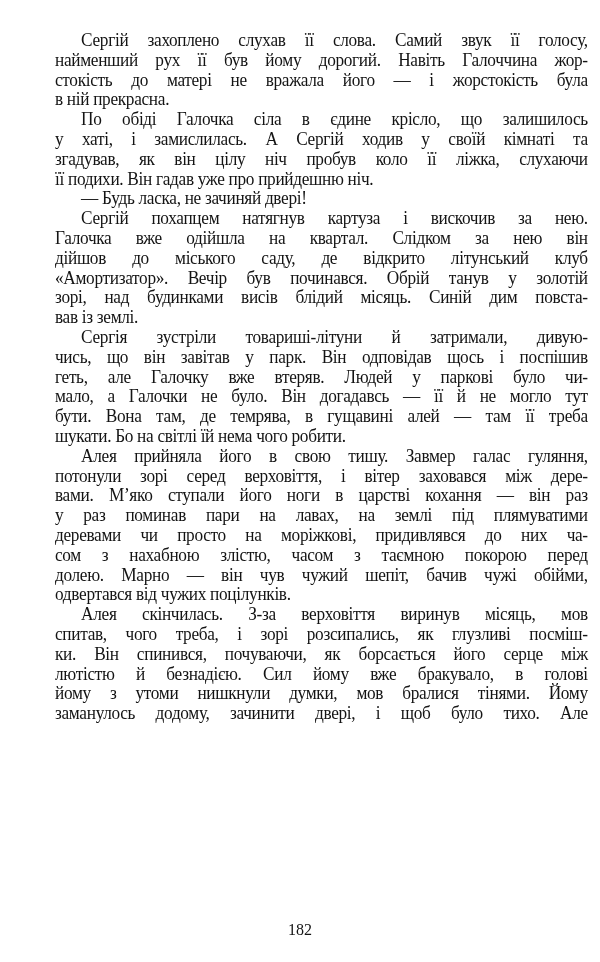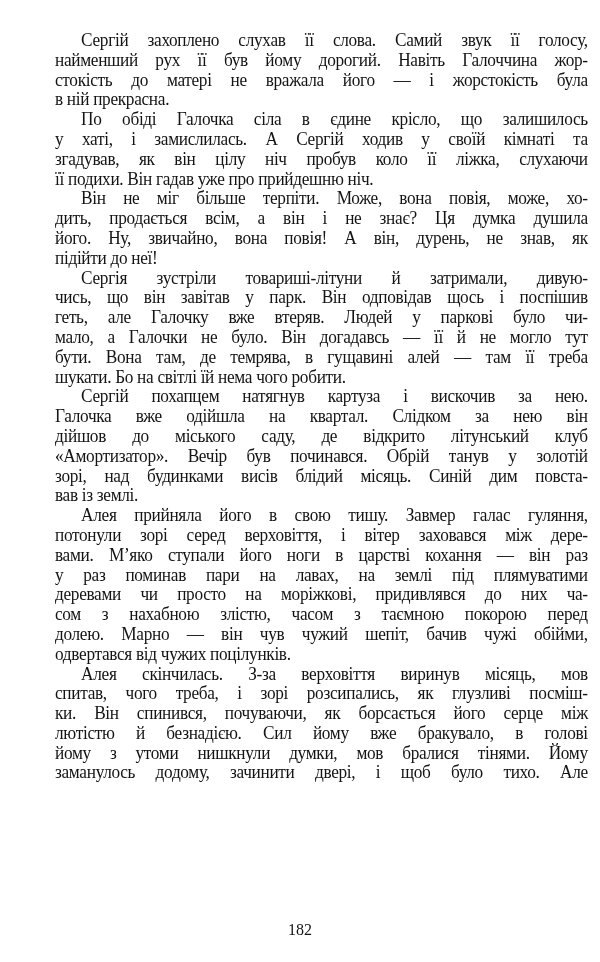--- a/index.html
+++ b/index.html
@@ -34,40 +34,37 @@
       <div class="line">стокість до матері не вражала його — і жорстокість була</div>
       <div class="line last">в ній прекрасна.</div>
     </div>
     <div>
       <div class="line indent">По обіді Галочка сіла в єдине крісло, що залишилось</div>
       <div class="line">у хаті, і замислилась. А Сергій ходив у своїй кімнаті та</div>
       <div class="line">згадував, як він цілу ніч пробув коло її ліжка, слухаючи</div>
       <div class="line last">її подихи. Він гадав уже про прийдешню ніч.</div>
     </div>
     <div>
-      <div class="line indent">Він не міг більше терпіти. Може, вона повія, може, хо-</div>
-      <div class="line">дить, продається всім, а він і не знає? Ця думка душила</div>
-      <div class="line">його. Ну, звичайно, вона повія! А він, дурень, не знав, як</div>
-      <div class="line last">підійти до неї!</div>
+      <div class="line indent last">— Будь ласка, не зачиняй двері!</div>
+    </div>
+    <div>
+      <div class="line indent">Сергій похапцем натягнув картуза і вискочив за нею.</div>
+      <div class="line">Галочка вже одійшла на квартал. Слідком за нею він</div>
+      <div class="line">дійшов до міського саду, де відкрито літунський клуб</div>
+      <div class="line">«Амортизатор». Вечір був починався. Обрій танув у золотій</div>
+      <div class="line">зорі, над будинками висів блідий місяць. Синій дим повста-</div>
+      <div class="line last">вав із землі.</div>
     </div>
     <div>
       <div class="line indent">Сергія зустріли товариші-літуни й затримали, дивую-</div>
       <div class="line">чись, що він завітав у парк. Він одповідав щось і поспішив</div>
       <div class="line">геть, але Галочку вже втеряв. Людей у паркові було чи-</div>
       <div class="line">мало, а Галочки не було. Він догадавсь — її й не могло тут</div>
       <div class="line">бути. Вона там, де темрява, в гущавині алей — там її треба</div>
       <div class="line last">шукати. Бо на світлі їй нема чого робити.</div>
-    </div>
-    <div>
-      <div class="line indent">Сергій похапцем натягнув картуза і вискочив за нею.</div>
-      <div class="line">Галочка вже одійшла на квартал. Слідком за нею він</div>
-      <div class="line">дійшов до міського саду, де відкрито літунський клуб</div>
-      <div class="line">«Амортизатор». Вечір був починався. Обрій танув у золотій</div>
-      <div class="line">зорі, над будинками висів блідий місяць. Синій дим повста-</div>
-      <div class="line last">вав із землі.</div>
     </div>
     <div>
       <div class="line indent">Алея прийняла його в свою тишу. Завмер галас гуляння,</div>
       <div class="line">потонули зорі серед верховіття, і вітер заховався між дере-</div>
       <div class="line">вами. М’яко ступали його ноги в царстві кохання — він раз</div>
       <div class="line">у раз поминав пари на лавах, на землі під плямуватими</div>
       <div class="line">деревами чи просто на моріжкові, придивлявся до них ча-</div>
       <div class="line">сом з нахабною злістю, часом з таємною покорою перед</div>
       <div class="line">долею. Марно — він чув чужий шепіт, бачив чужі обійми,</div>
       <div class="line last">одвертався від чужих поцілунків.</div>

